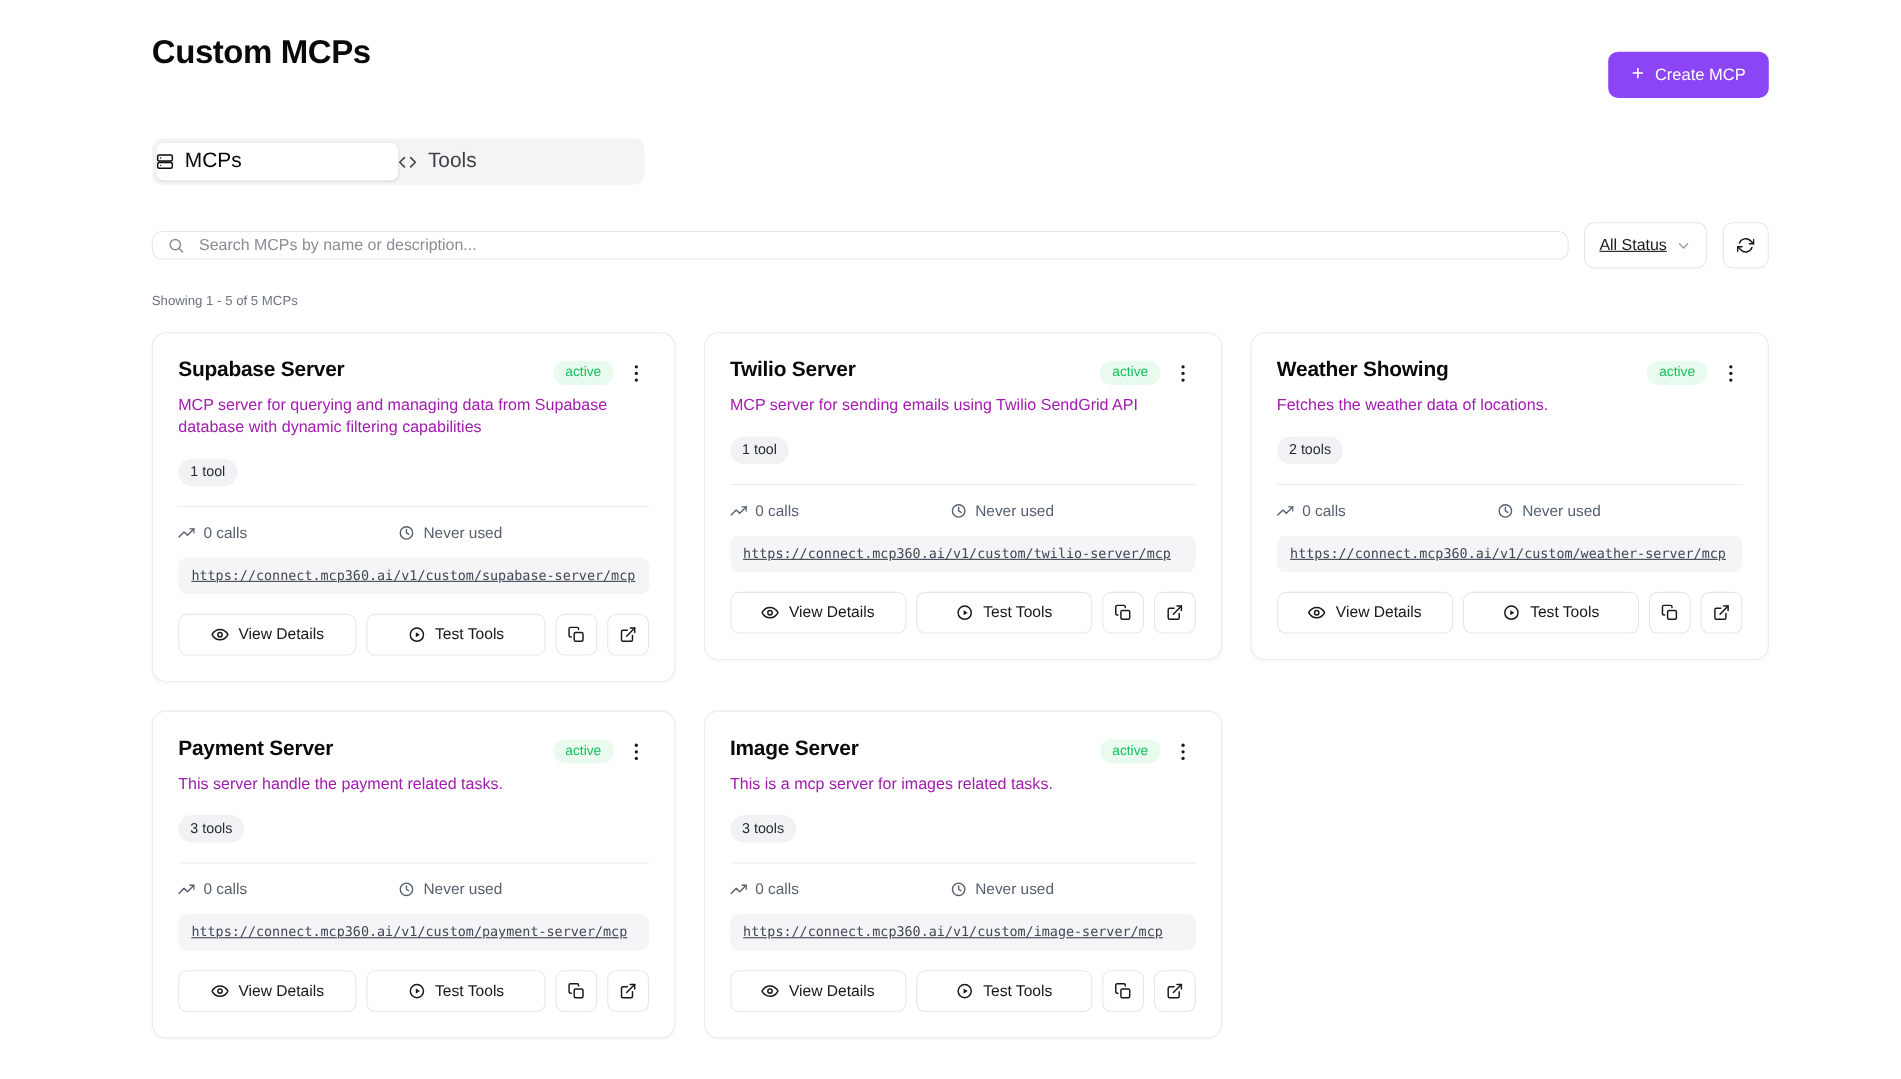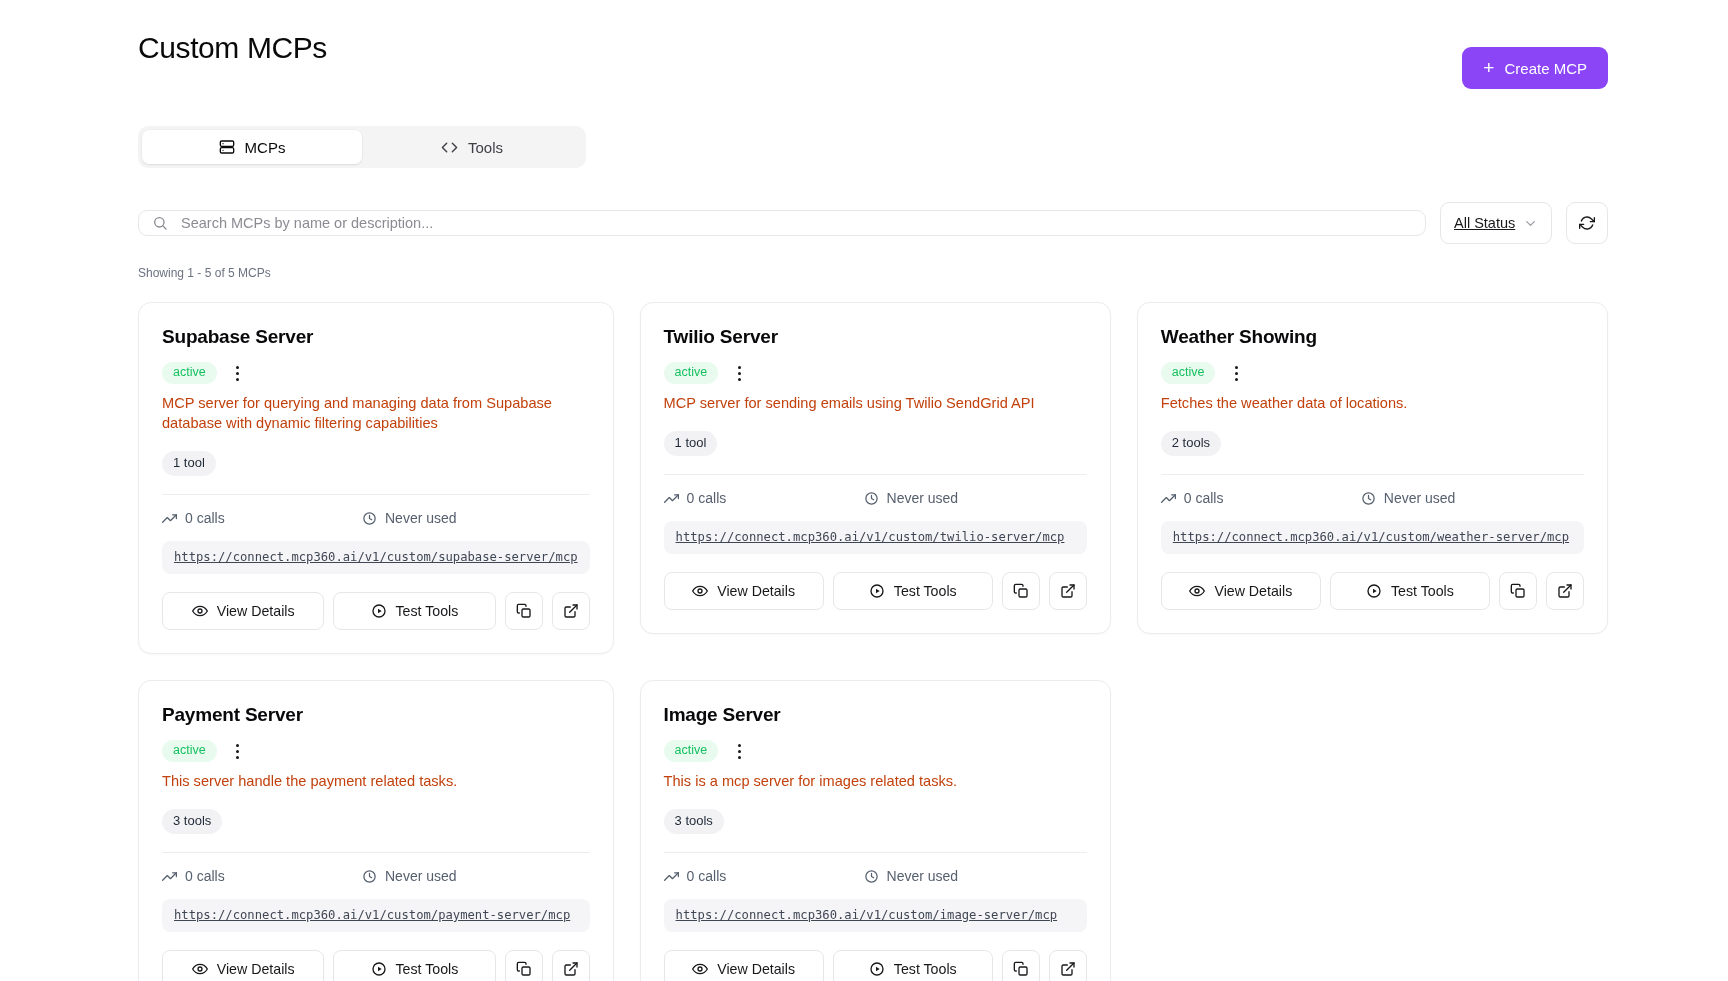--- a/index.html
+++ b/index.html
@@ -28,21 +28,21 @@
 
   
   .header-row {
     display: flex;
     align-items: flex-start;
     justify-content: space-between;
     height: 62px;
   }
   .page-title {
     font-size: 30px;
-    font-weight: 400;
+    font-weight: 700;
     color: #0a0a0a;
     letter-spacing: -0.4px;
     line-height: 36px;
   }
   .page-subtitle {
     font-size: 15.5px;
     color: #6b7280;
     margin-top: 8px;
     line-height: 20px;
   }
@@ -77,24 +77,23 @@
     background: #f4f4f5;
     border-radius: 10px;
     padding: 4px;
     width: 448px;
     height: 42px;
   }
   .tab {
     flex: 1;
     display: flex;
     align-items: center;
-    justify-content: center;
     gap: 10px;
     border-radius: 7px;
-    font-size: 15px;
+    font-size: 19px;
     color: #3f3f46;
     cursor: pointer;
     font-weight: 400;
     border: none;
     background: transparent;
     font-family: "Liberation Sans", sans-serif;
   }
   .tab.active {
     background: #ffffff;
     color: #09090b;
@@ -181,22 +180,21 @@
     border: 1px solid #ececef;
     border-radius: 13px;
     background: #ffffff;
     padding: 22px 23px 23px 23px;
     box-shadow: 0 1px 2px rgba(16,24,40,.03);
   }
   .card-head {
     display: flex;
     align-items: flex-start;
     justify-content: space-between;
-    gap: 10px;
-    flex-direction: column;
+    gap: 23px;
   }
   .card-title {
     font-size: 19px;
     font-weight: 700;
     color: #09090b;
     letter-spacing: -0.2px;
     line-height: 24px;
   }
   .head-right {
     display: flex;
@@ -230,21 +228,21 @@
     gap: 3px;
   }
   .kebab .dots i {
     width: 3px; height: 3px; border-radius: 50%;
     background: #18181b; display: block;
   }
   .card-desc {
     margin-top: 8px;
     font-size: 14.6px;
     line-height: 20px;
-    color: #c2410c;
+    color: #a21caf;
     max-width: 420px;
   }
   .tools-pill {
     display: inline-block;
     margin-top: 18px;
     background: #f2f2f4;
     color: #1f2937;
     font-size: 13px;
     border-radius: 999px;
     padding: 4px 11px 5px 11px;

